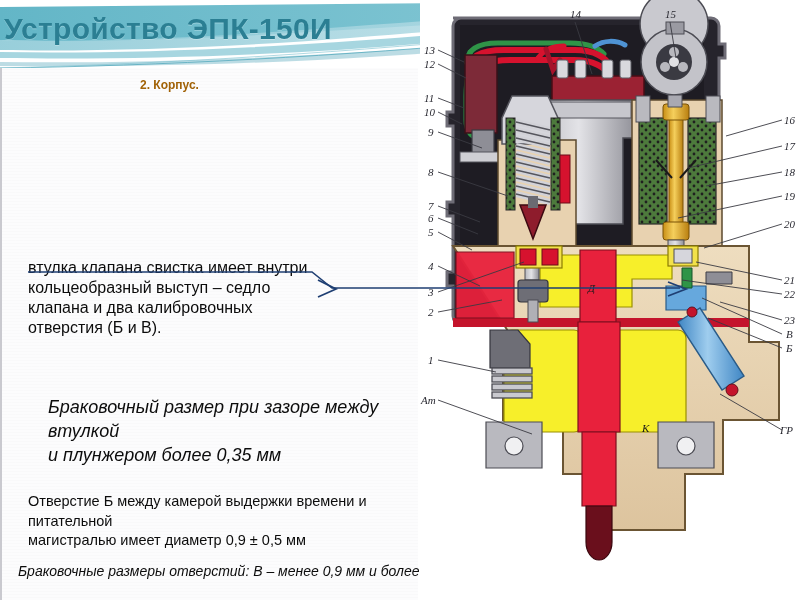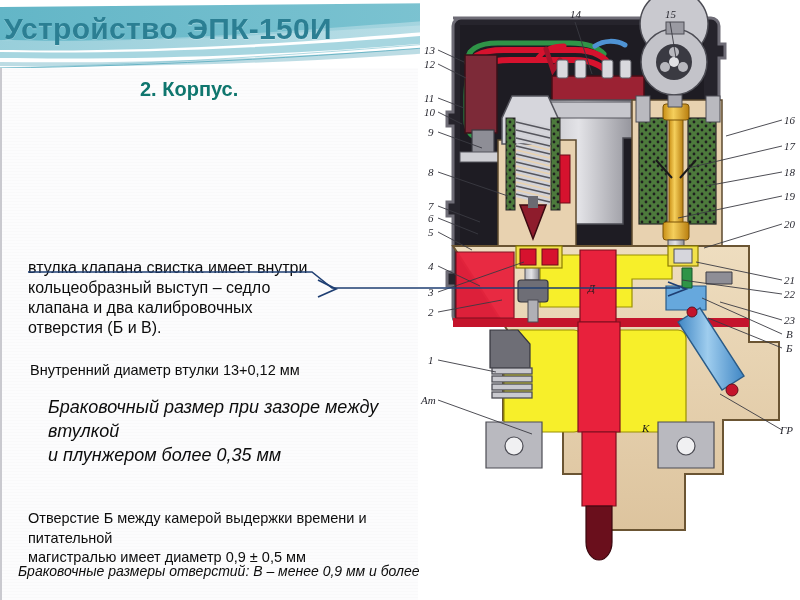--- a/index.html
+++ b/index.html
@@ -64,23 +64,23 @@
     letter-spacing: 0.3px;
     white-space: nowrap;
     text-shadow: 0 1px 0 rgba(255,255,255,0.25);
   }
 
   
   .subtitle {
     position: absolute;
     left: 140px;
     top: 78px;
-    font-size: 20px;
+    font-size: 12px;
     font-weight: bold;
-    color: #0f766e;
+    color: #a16207;
   }
 
   
   .txt {
     position: absolute;
     color: #0c0c0c;
     white-space: pre-line;
   }
   .blk-main {
     left: 28px;
@@ -106,21 +106,21 @@
   }
   .blk-hole-v {
     left: 28px;
     top: 450px;
     width: 382px;
     font-size: 14.5px;
     line-height: 1.36;
   }
   .blk-hole-b {
     left: 28px;
-    top: 509px;
+    top: 492px;
     width: 400px;
     font-size: 14.5px;
     line-height: 1.36;
   }
   .blk-footnote {
     left: 18px;
     top: 562px;
     width: 690px;
     font-size: 14px;
     font-style: italic;
@@ -189,21 +189,20 @@
     </svg>
     <div class="title">Устройство ЭПК-150И</div>
   </div>
 
   <div class="subtitle">2. Корпус.</div>
 
   <div class="txt blk-main">втулка клапана свистка имеет внутри
 кольцеобразный выступ – седло
 клапана и два калибровочных
 отверстия (Б и В).</div>
-  <div class="txt blk-inner">Внутренний диаметр втулки 13+0,12 мм</div>
   <div class="txt blk-ital1">Браковочный размер при зазоре между втулкой
 и плунжером более 0,35 мм</div>
   <div class="txt blk-hole-b">Отверстие Б между камерой выдержки времени  и питательной
 магистралью имеет диаметр 0,9 ± 0,5 мм</div>
   <div class="txt blk-footnote">Браковочные размеры отверстий: В – менее 0,9 мм и более 1,1 мм; Б – более 1,1 мм.</div>
 
   <div class="diagram">
     <svg width="380" height="580" viewBox="0 0 380 580">
       <defs>
         <linearGradient id="steelg" x1="0" y1="0" x2="1" y2="0">

